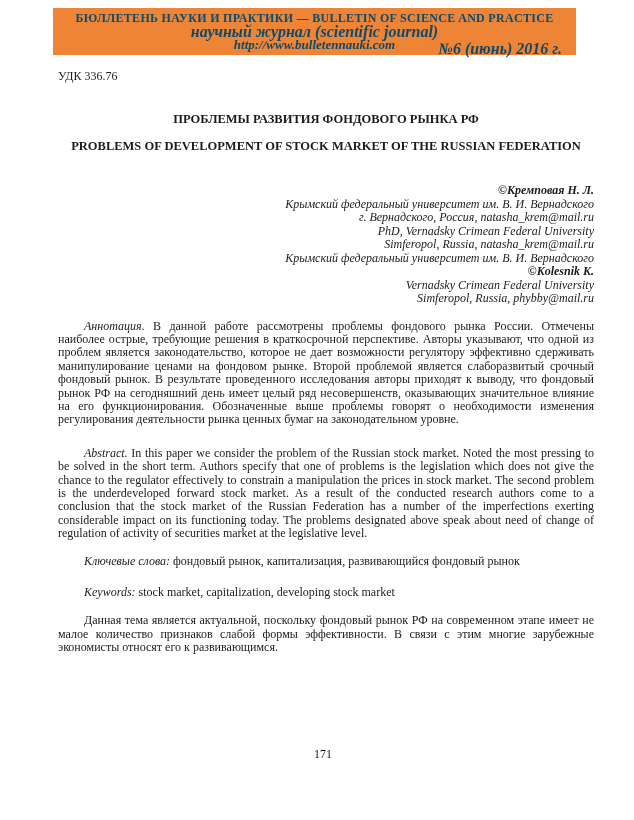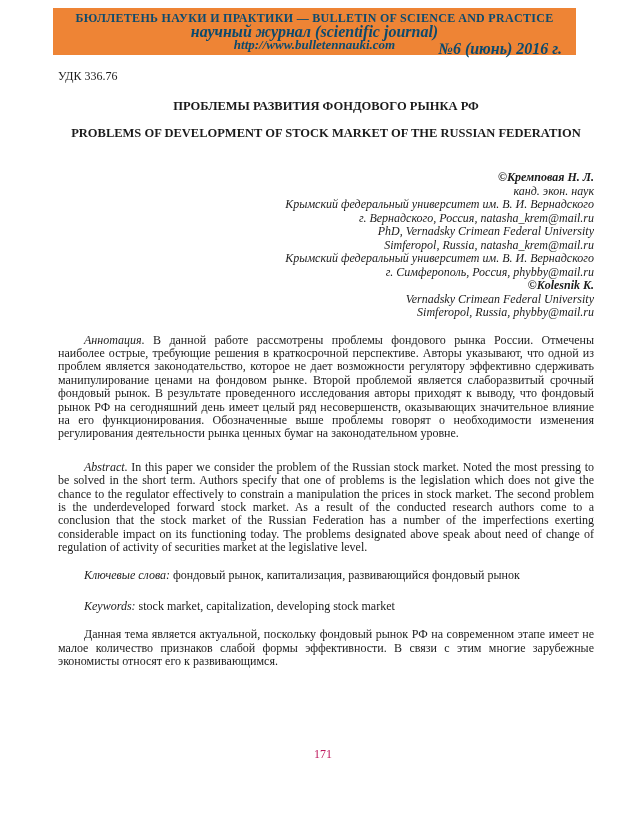--- a/index.html
+++ b/index.html
@@ -55,21 +55,21 @@
     font-size: 12px;
     line-height: 13px;
   }
   .title-ru, .title-en {
     margin: 0;
     text-align: center;
     font-weight: bold;
     font-size: 12.5px;
     line-height: 13px;
   }
-  .title-ru { margin-top: 17px; }
+  .title-ru { margin-top: 30px; }
   .title-en { margin-top: 14px; }
   
   .authors {
     margin-top: 31px;
     text-align: right;
     font-style: italic;
     font-size: 12px;
     line-height: 13.5px;
   }
   .author-name { font-weight: bold; }
@@ -87,21 +87,21 @@
   .para.kw-en { margin-top: 18px; }
   .para.body-start { margin-top: 15px; }
   
   .page-number {
     position: absolute;
     left: 52px;
     right: 40px;
     bottom: 58px;
     text-align: center;
     font-size: 12px;
-    color: #be185d;
+    color: #0f172a;
   }
 </style>
 </head>
 <body>
 
 <div class="page">
 
   <header class="banner">
     <div class="banner-title">БЮЛЛЕТЕНЬ НАУКИ И ПРАКТИКИ — BULLETIN OF SCIENCE AND PRACTICE</div>
     <div class="banner-line2">
@@ -112,31 +112,29 @@
   </header>
 
   <div class="udc">УДК 336.76</div>
 
   <h1 class="title-ru">ПРОБЛЕМЫ РАЗВИТИЯ ФОНДОВОГО РЫНКА РФ</h1>
   <h2 class="title-en">PROBLEMS OF DEVELOPMENT OF STOCK MARKET OF THE RUSSIAN FEDERATION</h2>
 
   <div class="authors">
     <div>
       <div class="author-name">©Кремповая Н. Л.</div>
-      <div>канд. экон. наук</div>
       <div>Крымский федеральный университет им. В. И. Вернадского</div>
       <div>г. Вернадского, Россия, natasha_krem@mail.ru</div>
     </div>
     <div>
       <div>PhD, Vernadsky Crimean Federal University</div>
       <div>Simferopol, Russia, natasha_krem@mail.ru</div>
     </div>
     <div>
       <div>Крымский федеральный университет им. В. И. Вернадского</div>
-      <div>г. Симферополь, Россия, phybby@mail.ru</div>
     </div>
     <div>
       <div class="author-name">©Kolesnik K.</div>
       <div>Vernadsky Crimean Federal University</div>
       <div>Simferopol, Russia, phybby@mail.ru</div>
     </div>
   </div>
 
   <p class="para"><span class="lead">Аннотация.</span><span> В данной работе рассмотрены проблемы фондового рынка России. Отмечены наиболее острые, требующие решения в краткосрочной перспективе. Авторы указывают, что одной из проблем является законодательство, которое не дает возможности регулятору эффективно сдерживать манипулирование ценами на фондовом рынке. Второй проблемой является слаборазвитый срочный фондовый рынок. В результате проведенного исследования авторы приходят к выводу, что фондовый рынок РФ на сегодняшний день имеет целый ряд несовершенств, оказывающих значительное влияние на его функционирования. Обозначенные выше проблемы говорят о необходимости изменения регулирования деятельности рынка ценных бумаг на законодательном уровне.</span></p>
 

